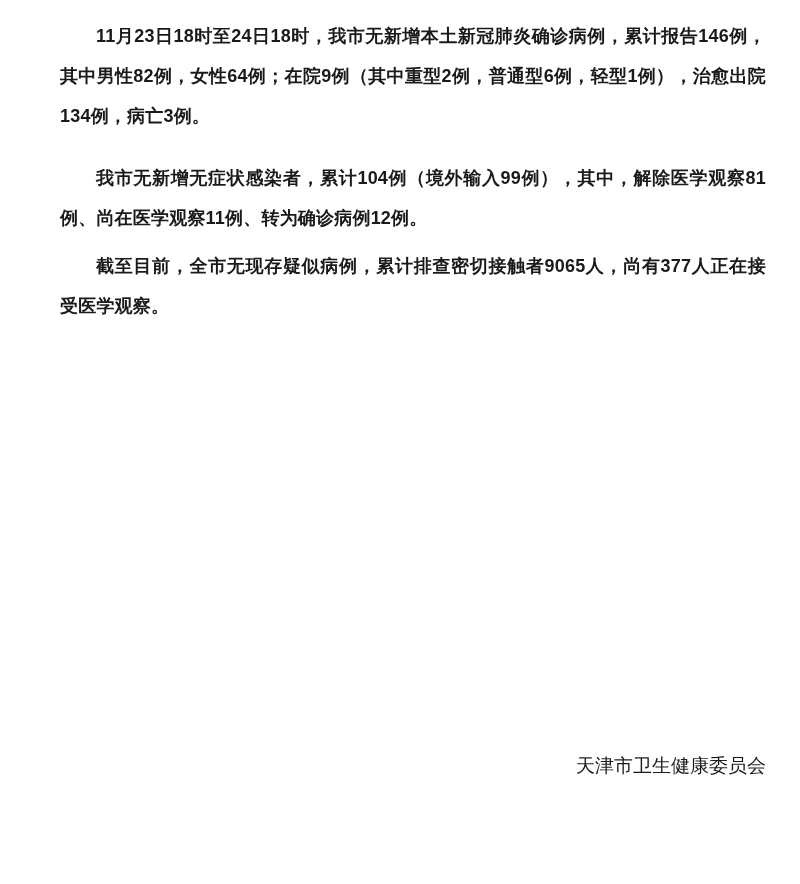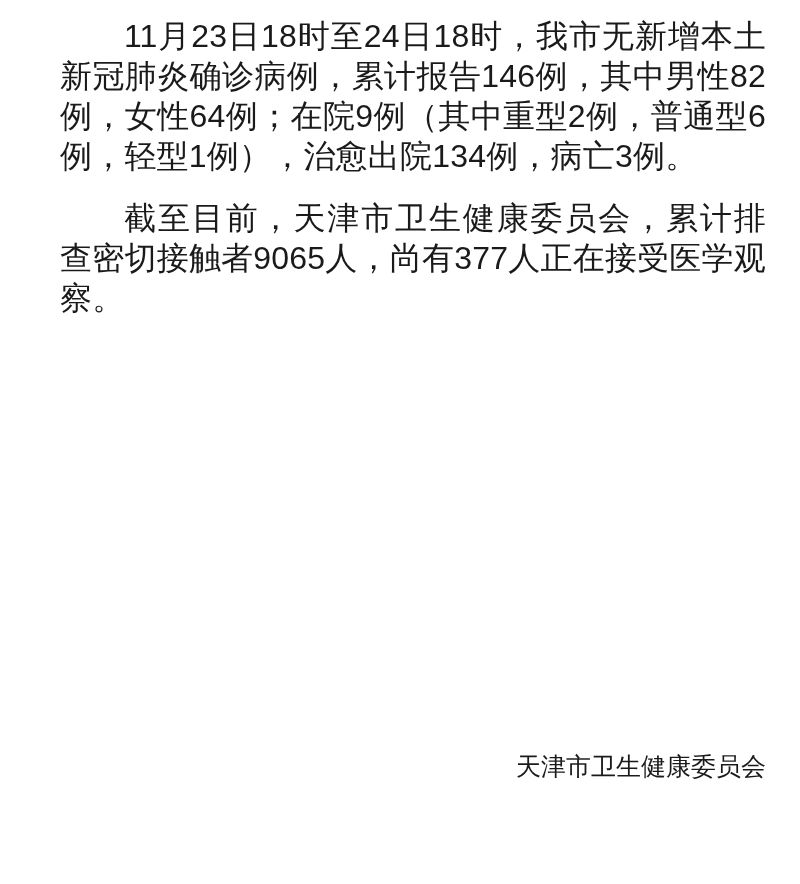--- a/index.html
+++ b/index.html
@@ -16,54 +16,56 @@
   }
   .page {
     width: 800px;
     height: 884px;
     box-sizing: border-box;
     padding: 16px 34px 10px 60px;
     position: relative;
     background: #ffffff;
   }
   .body-text {
-    font-size: 32px;
+    font-size: 18px;
     line-height: 40px;
     letter-spacing: 0.2px;
     text-align: justify;
     text-justify: inter-character;
+    font-weight: bold;
   }
   .para {
     margin: 0 0 8px 0;
     text-indent: 2em;
   }
   .para.first {
     margin-bottom: 22px;
   }
   .para.second {
     margin-bottom: 4px;
   }
   .signature {
     position: absolute;
     right: 34px;
     bottom: 96px;
     text-align: right;
-    font-size: 25px;
+    font-size: 19px;
     line-height: 44px;
   }
   .sig-line {
     display: block;
     white-space: nowrap;
   }
 </style>
 </head>
 <body>
 
 <div class="page">
   <div class="body-text">
     <p class="para first">11月23日18时至24日18时，我市无新增本土新冠肺炎确诊病例，累计报告146例，其中男性82例，女性64例；在院9例（其中重型2例，普通型6例，轻型1例），治愈出院134例，病亡3例。</p>
-    <p class="para">截至目前，天津市卫生健康委员会，累计排查密切接触者9065人，尚有377人正在接受医学观察。</p>
+    <p class="para">我市无新增无症状感染者，累计104例（境外输入99例），其中，解除医学观察81例、尚在医学观察11例、转为确诊病例12例。</p>
+    <p class="para">截至目前，全市无现存疑似病例，累计排查密切接触者9065人，尚有377人正在接受医学观察。</p>
   </div>
 
   <div class="signature">
     <span class="sig-line">天津市卫生健康委员会</span>
   </div>
 </div>
 
 </body></html>

